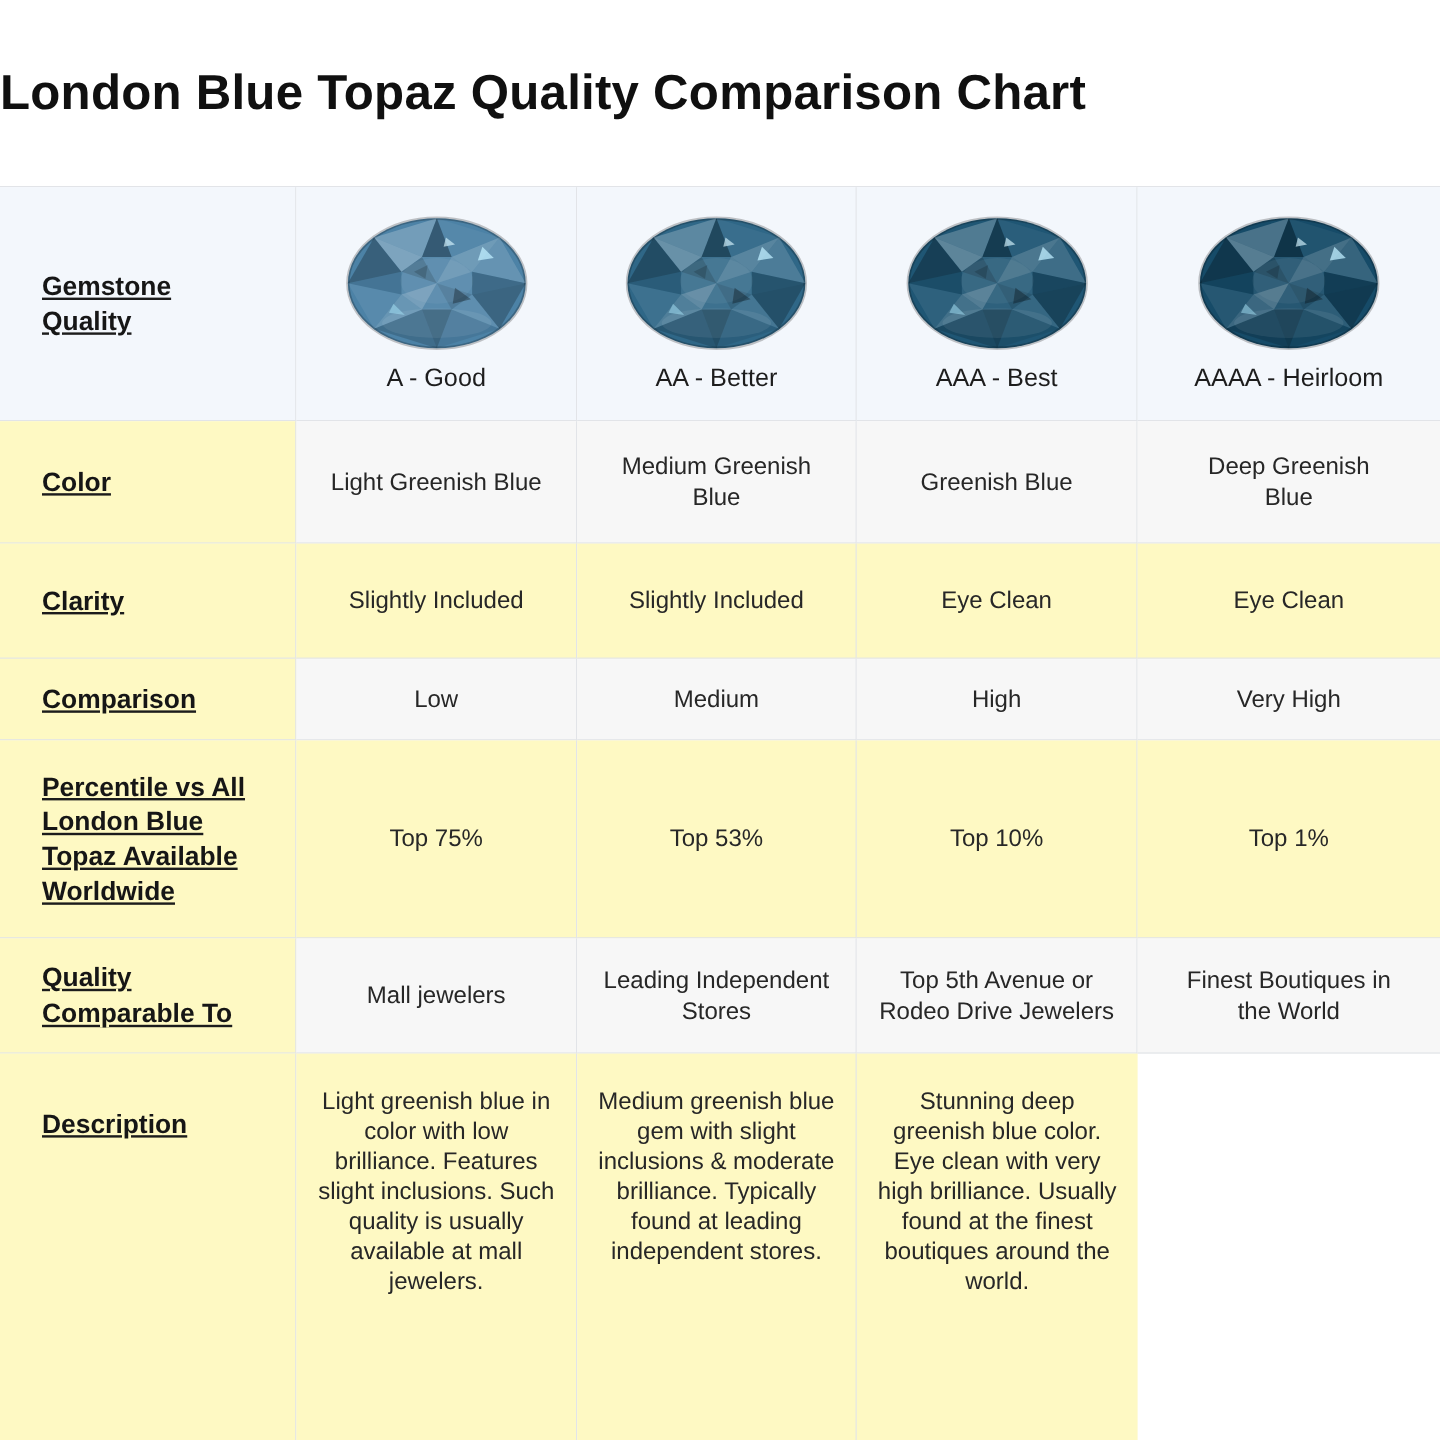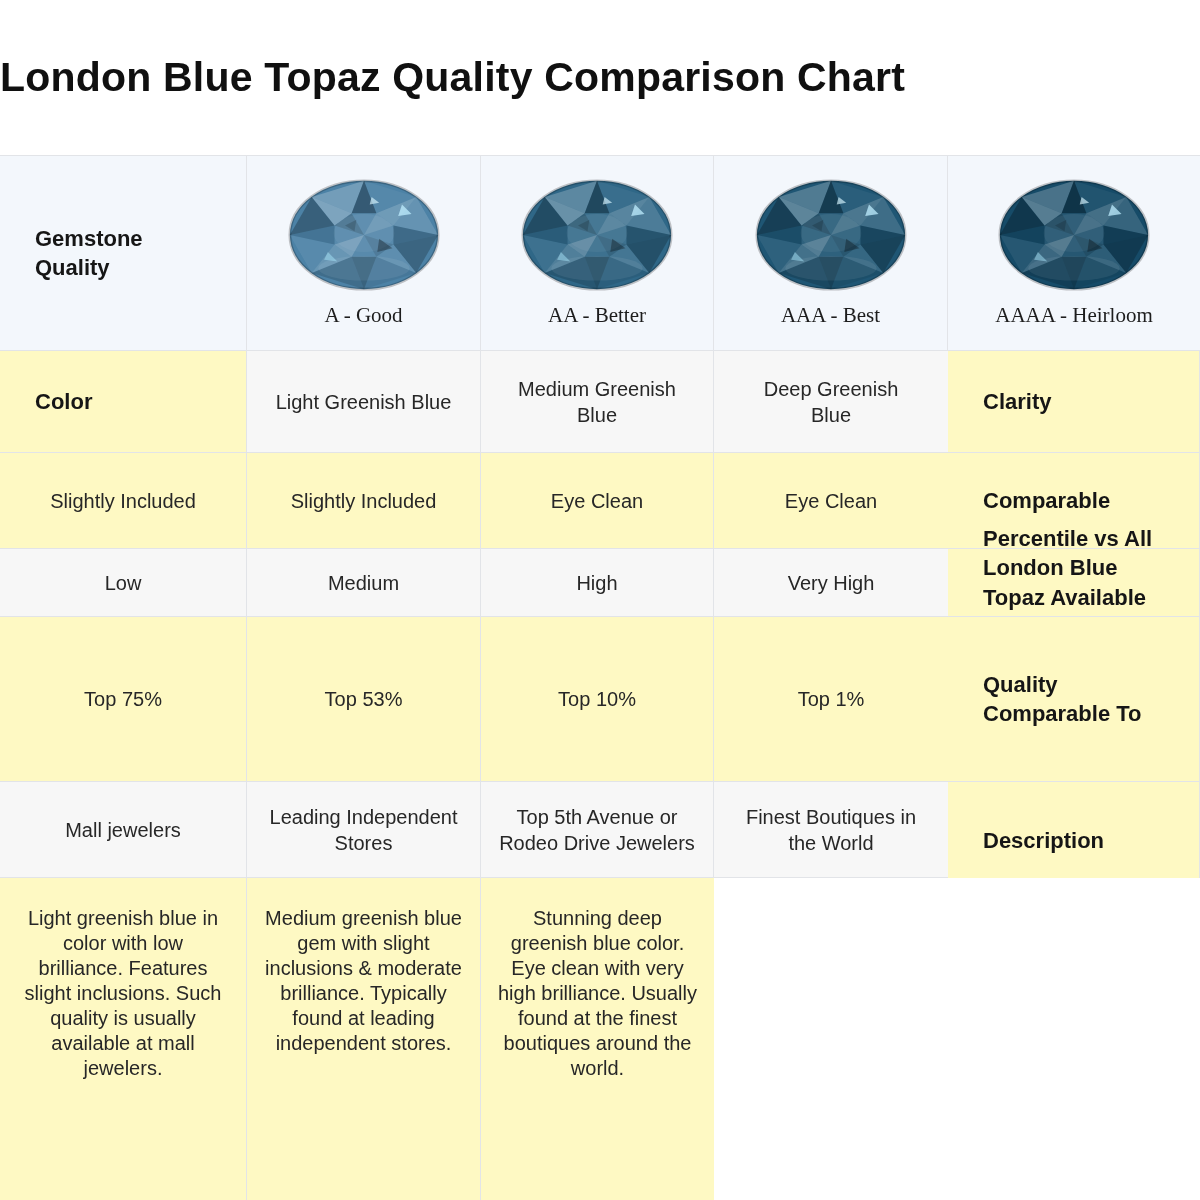--- a/index.html
+++ b/index.html
@@ -20,35 +20,35 @@
     border-top:1px solid #e2e4e8;
   }
   .cell{
     box-sizing:border-box;border-right:1px solid #e2e4e8;border-bottom:1px solid #e2e4e8;
     display:flex;background:#fef9c3;
   }
   .cell.last-col{border-right:none;}
   .cell.last-row{border-bottom:none;}
   .cell.hdr{background:#f3f7fc;}
   .cell.shade{background:#f7f7f7;}
-  .label-cell{align-items:center;padding-left:35px;padding-right:10px;}
+  .label-cell{align-items:center;padding-left:35px;padding-right:10px;text-decoration:underline;}
   .label{
     font-size:22px;font-weight:600;color:#161616;line-height:1.32;white-space:pre-line;
   }
   .data-cell{align-items:center;justify-content:center;text-align:center;padding:0 12px;}
   .val{
     font-size:20px;font-weight:400;color:#272727;line-height:1.3;white-space:pre-line;
     max-width:208px;
   }
   .desc-cell{align-items:flex-start;padding-top:28px;}
   .desc-label-cell{align-items:flex-start;padding-top:44px;}
   .desc{font-size:20px;line-height:25px;max-width:204px;white-space:normal;}
   .gem-cell{flex-direction:column;align-items:center;justify-content:center;}
   .gem-svg{width:152px;height:114px;display:block;margin-bottom:9px;}
-  .grade{font-size:21px;font-weight:400;color:#1d1d1d;margin-top:2px;font-family:Liberation Serif, serif;}
+  .grade{font-size:21px;font-weight:400;color:#1d1d1d;margin-top:2px;}
   .svgdefs{position:absolute;width:0;height:0;overflow:hidden;}
 </style>
 </head>
 <body>
 
 <svg class="svgdefs" aria-hidden="true">
   <defs>
     <symbol id="gem-shape" viewBox="0 0 160 120">
       <ellipse cx="80" cy="60" rx="78" ry="57" fill="currentColor"></ellipse>
       <ellipse cx="80" cy="60" rx="78" ry="57" fill="none" stroke="#000" stroke-opacity=".22" stroke-width="3"></ellipse>
@@ -122,20 +122,23 @@
   <div class="cell label-cell">
     <span class="label">Color</span>
   </div>
   <div class="cell shade data-cell">
     <span class="val">Light Greenish Blue</span>
   </div>
   <div class="cell shade data-cell">
     <span class="val">Medium Greenish
 Blue</span>
   </div>
+  <div class="cell shade data-cell">
+    <span class="val">Greenish Blue</span>
+  </div>
   <div class="cell shade data-cell last-col">
     <span class="val">Deep Greenish
 Blue</span>
   </div>
 
   <div class="cell label-cell">
     <span class="label">Clarity</span>
   </div>
   <div class="cell data-cell">
     <span class="val">Slightly Included</span>
@@ -144,21 +147,21 @@
     <span class="val">Slightly Included</span>
   </div>
   <div class="cell data-cell">
     <span class="val">Eye Clean</span>
   </div>
   <div class="cell data-cell last-col">
     <span class="val">Eye Clean</span>
   </div>
 
   <div class="cell label-cell">
-    <span class="label">Comparable</span>
+    <span class="label">Comparison</span>
   </div>
   <div class="cell shade data-cell">
     <span class="val">Low</span>
   </div>
   <div class="cell shade data-cell">
     <span class="val">Medium</span>
   </div>
   <div class="cell shade data-cell">
     <span class="val">High</span>
   </div>

